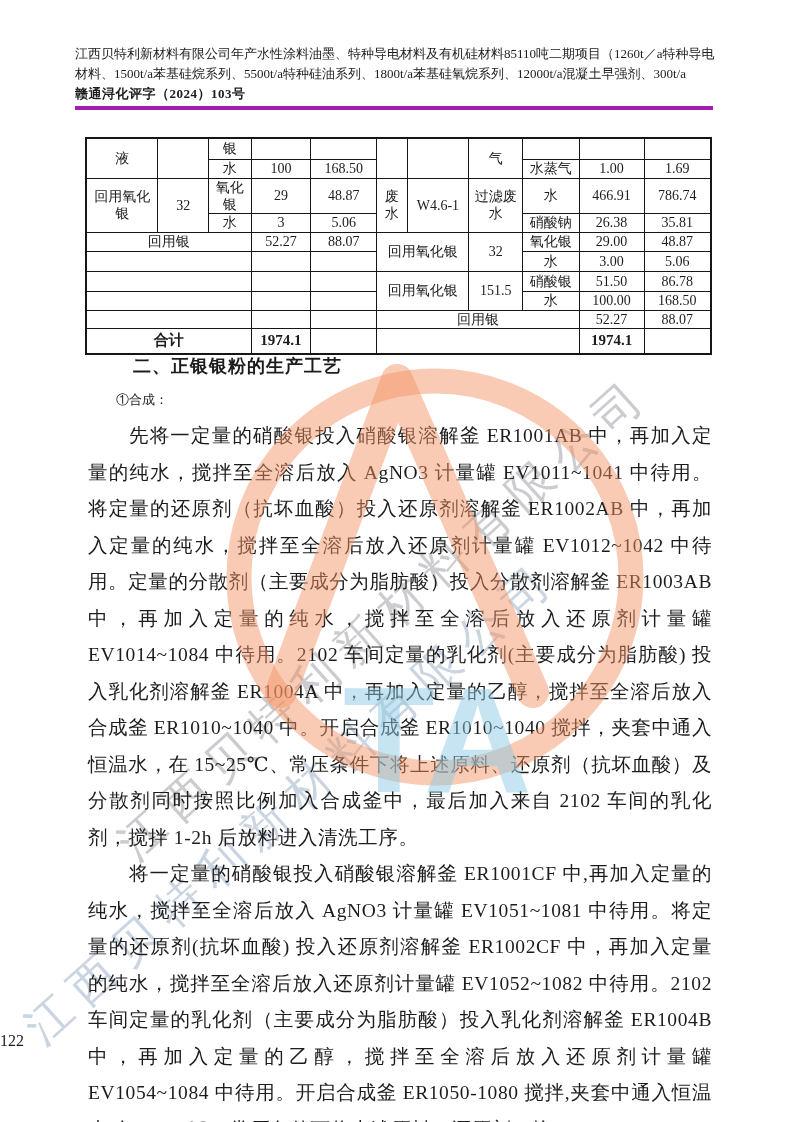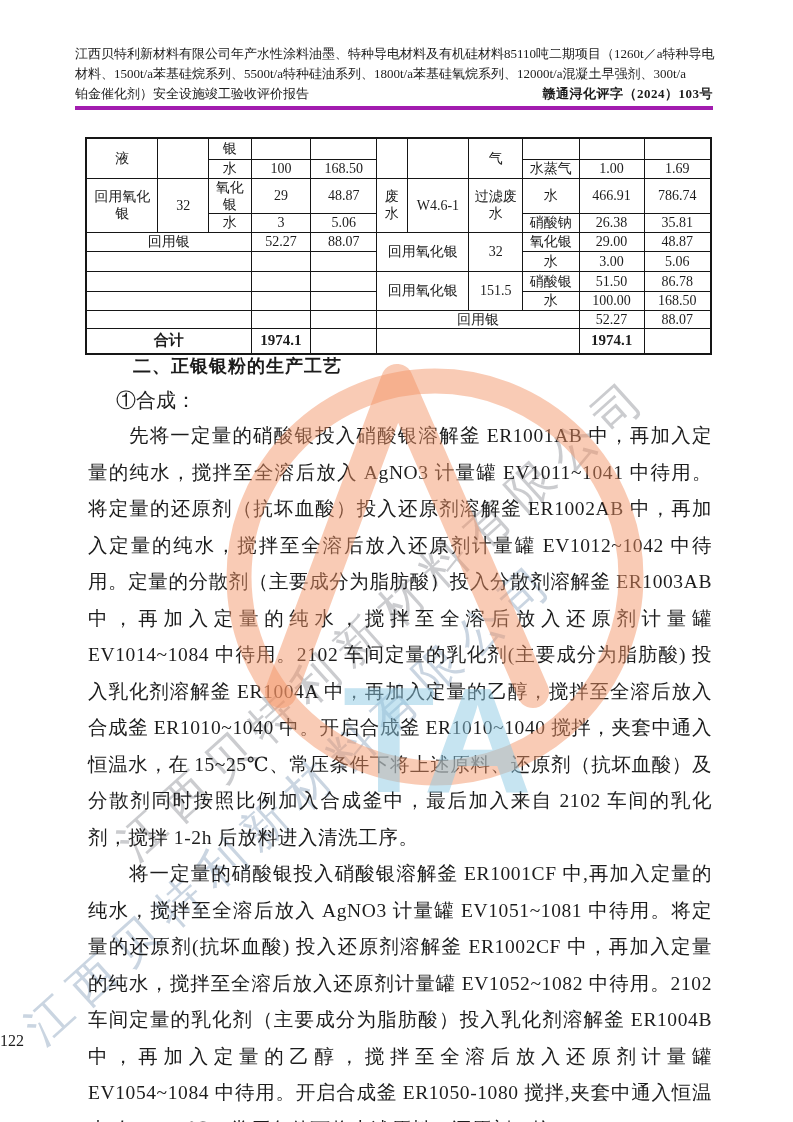--- a/index.html
+++ b/index.html
@@ -24,40 +24,39 @@
                 table-layout:fixed;font-size:14px;}
   table.balance td{border:1px solid #161616;text-align:center;vertical-align:middle;
                    padding:0 1px;overflow:hidden;line-height:17px;}
   table.balance{border:2px solid #161616;}
   td.vtop{vertical-align:top;padding-top:1px;}
   td.bold{font-weight:bold;font-size:15px;}
   
   .flow{position:absolute;left:88px;top:350px;width:624px;}
   .h1{font-size:18px;font-weight:bold;line-height:32px;text-indent:45px;letter-spacing:1px;}
   .h2{font-size:17.5px;line-height:37px;text-indent:45px;}
-  .h3{font-size:20px;line-height:36px;text-indent:28px;}
+  .h3{font-size:13px;line-height:36px;text-indent:28px;}
   .para{font-size:19.5px;line-height:36.5px;text-align:justify;text-indent:41px;
         letter-spacing:0.6px;margin:0;}
   .pagenum{position:absolute;left:0;top:1032px;width:100%;font-size:16px;}
 </style>
 </head>
 <body>
 
 <div class="page">
 
   <div class="wm-diag gray">江西贝特利新材料有限公司</div>
   <div class="wm-diag blue">江西贝特利新材料有限公司</div>
 
   <div class="content">
 
     <div class="header">
       <div class="hline">江西贝特利新材料有限公司年产水性涂料油墨、特种导电材料及有机硅材料85110吨二期项目（1260t／a特种导电</div>
       <div class="hline">材料、1500t/a苯基硅烷系列、5500t/a特种硅油系列、1800t/a苯基硅氧烷系列、12000t/a混凝土早强剂、300t/a</div>
       <div class="hline3">
-        <span>铂金催化剂）安全设施竣工验收评价报告</span>
         <span class="docno">赣通浔化评字（2024）103号</span>
       </div>
     </div>
 
     <table class="balance">
       <colgroup>
         <col style="width:71px">
           <col style="width:50px">
           <col style="width:42px">
         <col style="width:59px">

